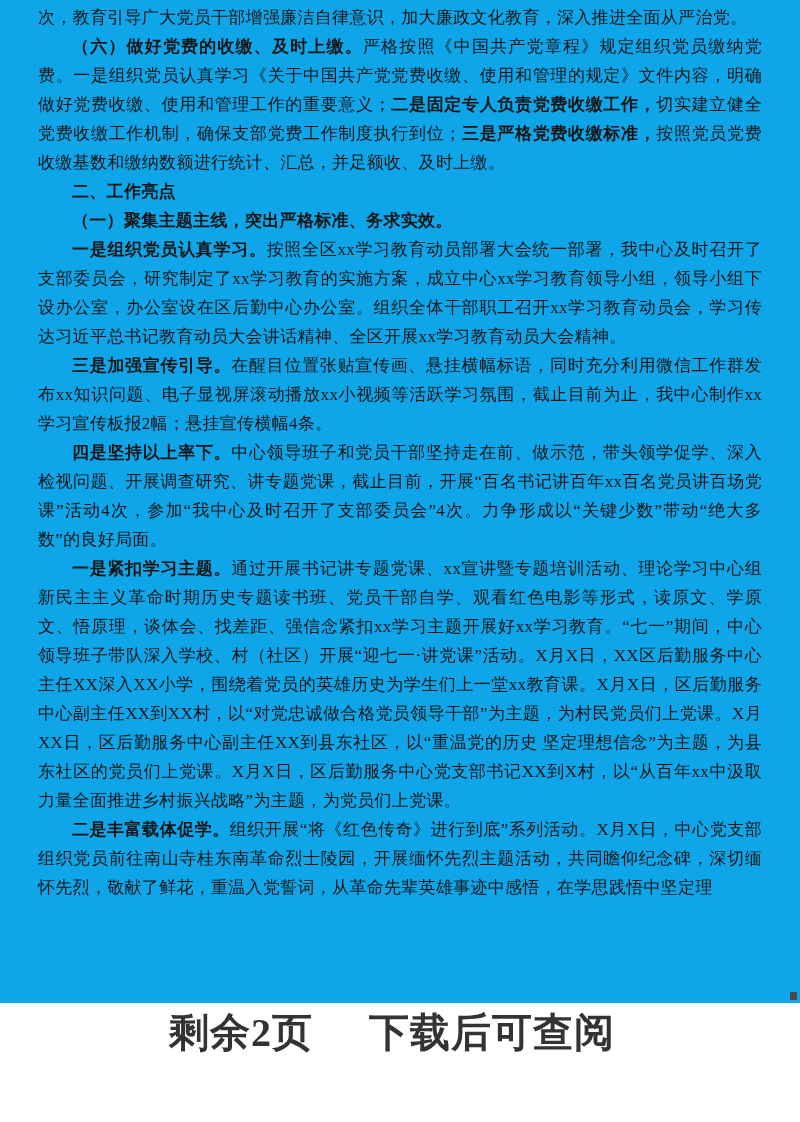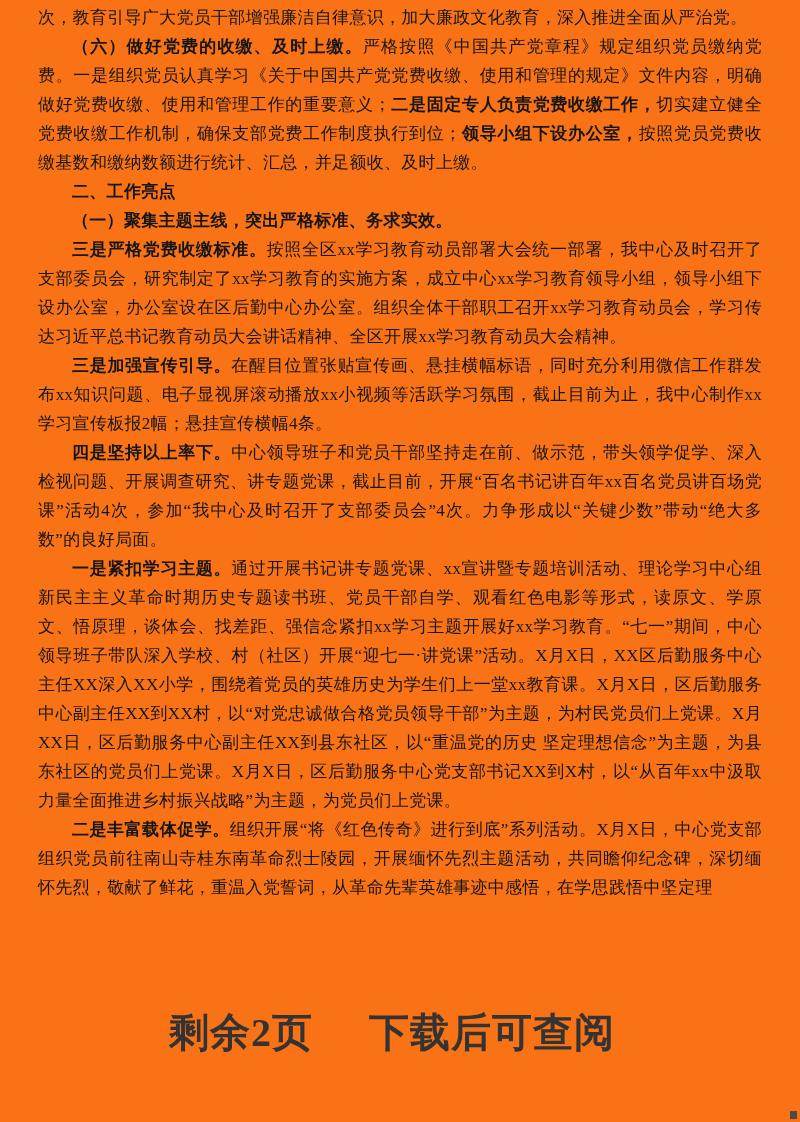--- a/index.html
+++ b/index.html
@@ -6,22 +6,22 @@
   html, body { background: #ffffff; }
   body {
     width: 800px;
     height: 1122px;
     overflow: hidden;
     font-family: "Liberation Serif", "DejaVu Serif", serif;
   }
   .page {
     position: relative;
     width: 800px;
-    height: 1122px;
-    background: #f97316;
+    height: 1003px;
+    background: #0ea5e9;
     padding: 3px 38px 8px 38px;
     color: #151515;
     font-size: 17px;
     line-height: 29px;
     letter-spacing: 0.3px;
   }
   .para {
     text-align: justify;
     text-indent: 2em;
     margin: 0;
@@ -51,28 +51,28 @@
     background: #4a4a4a;
   }
 </style>
 </head>
 <body>
 
 <div class="page">
 
   <p class="para cont"><span>次，教育引导广大党员干部增强廉洁自律意识，加大廉政文化教育，深入推进全面从严治党。</span></p>
 
-  <p class="para"><span class="b">（六）做好党费的收缴、及时上缴。</span><span>严格按照《中国共产党章程》规定组织党员缴纳党费。一是组织党员认真学习《关于中国共产党党费收缴、使用和管理的规定》文件内容，明确做好党费收缴、使用和管理工作的重要意义；</span><span class="b">二是固定专人负责党费收缴工作，</span><span>切实建立健全党费收缴工作机制，确保支部党费工作制度执行到位；</span><span class="b">领导小组下设办公室，</span><span>按照党员党费收缴基数和缴纳数额进行统计、汇总，并足额收、及时上缴。</span></p>
+  <p class="para"><span class="b">（六）做好党费的收缴、及时上缴。</span><span>严格按照《中国共产党章程》规定组织党员缴纳党费。一是组织党员认真学习《关于中国共产党党费收缴、使用和管理的规定》文件内容，明确做好党费收缴、使用和管理工作的重要意义；</span><span class="b">二是固定专人负责党费收缴工作，</span><span>切实建立健全党费收缴工作机制，确保支部党费工作制度执行到位；</span><span class="b">三是严格党费收缴标准，</span><span>按照党员党费收缴基数和缴纳数额进行统计、汇总，并足额收、及时上缴。</span></p>
 
   <p class="para"><span class="b">二、工作亮点</span></p>
 
 
   <p class="para"><span class="b">（一）聚集主题主线，突出严格标准、务求实效。</span></p>
 
-  <p class="para"><span class="b">三是严格党费收缴标准。</span><span>按照全区xx学习教育动员部署大会统一部署，我中心及时召开了支部委员会，研究制定了xx学习教育的实施方案，成立中心xx学习教育领导小组，领导小组下设办公室，办公室设在区后勤中心办公室。组织全体干部职工召开xx学习教育动员会，学习传达习近平总书记教育动员大会讲话精神、全区开展xx学习教育动员大会精神。</span></p>
+  <p class="para"><span class="b">一是组织党员认真学习。</span><span>按照全区xx学习教育动员部署大会统一部署，我中心及时召开了支部委员会，研究制定了xx学习教育的实施方案，成立中心xx学习教育领导小组，领导小组下设办公室，办公室设在区后勤中心办公室。组织全体干部职工召开xx学习教育动员会，学习传达习近平总书记教育动员大会讲话精神、全区开展xx学习教育动员大会精神。</span></p>
 
 
   <p class="para"><span class="b">三是加强宣传引导。</span><span>在醒目位置张贴宣传画、悬挂横幅标语，同时充分利用微信工作群发布xx知识问题、电子显视屏滚动播放xx小视频等活跃学习氛围，截止目前为止，我中心制作xx学习宣传板报2幅；悬挂宣传横幅4条。</span></p>
 
   <p class="para"><span class="b">四是坚持以上率下。</span><span>中心领导班子和党员干部坚持走在前、做示范，带头领学促学、深入检视问题、开展调查研究、讲专题党课，截止目前，开展“百名书记讲百年xx百名党员讲百场党课”活动4次，参加“我中心及时召开了支部委员会”4次。力争形成以“关键少数”带动“绝大多数”的良好局面。</span></p>
 
 
   <p class="para"><span class="b">一是紧扣学习主题。</span><span>通过开展书记讲专题党课、xx宣讲暨专题培训活动、理论学习中心组新民主主义革命时期历史专题读书班、党员干部自学、观看红色电影等形式，读原文、学原文、悟原理，谈体会、找差距、强信念紧扣xx学习主题开展好xx学习教育。“七一”期间，中心领导班子带队深入学校、村（社区）开展“迎七一·讲党课”活动。X月X日，XX区后勤服务中心主任XX深入XX小学，围绕着党员的英雄历史为学生们上一堂xx教育课。X月X日，区后勤服务中心副主任XX到XX村，以“对党忠诚做合格党员领导干部”为主题，为村民党员们上党课。X月XX日，区后勤服务中心副主任XX到县东社区，以“重温党的历史 坚定理想信念”为主题，为县东社区的党员们上党课。X月X日，区后勤服务中心党支部书记XX到X村，以“从百年xx中汲取力量全面推进乡村振兴战略”为主题，为党员们上党课。</span></p>
 
   <p class="para"><span class="b">二是丰富载体促学。</span><span>组织开展“将《红色传奇》进行到底”系列活动。X月X日，中心党支部组织党员前往南山寺桂东南革命烈士陵园，开展缅怀先烈主题活动，共同瞻仰纪念碑，深切缅怀先烈，敬献了鲜花，重温入党誓词，从革命先辈英雄事迹中感悟，在学思践悟中坚定理</span></p>

